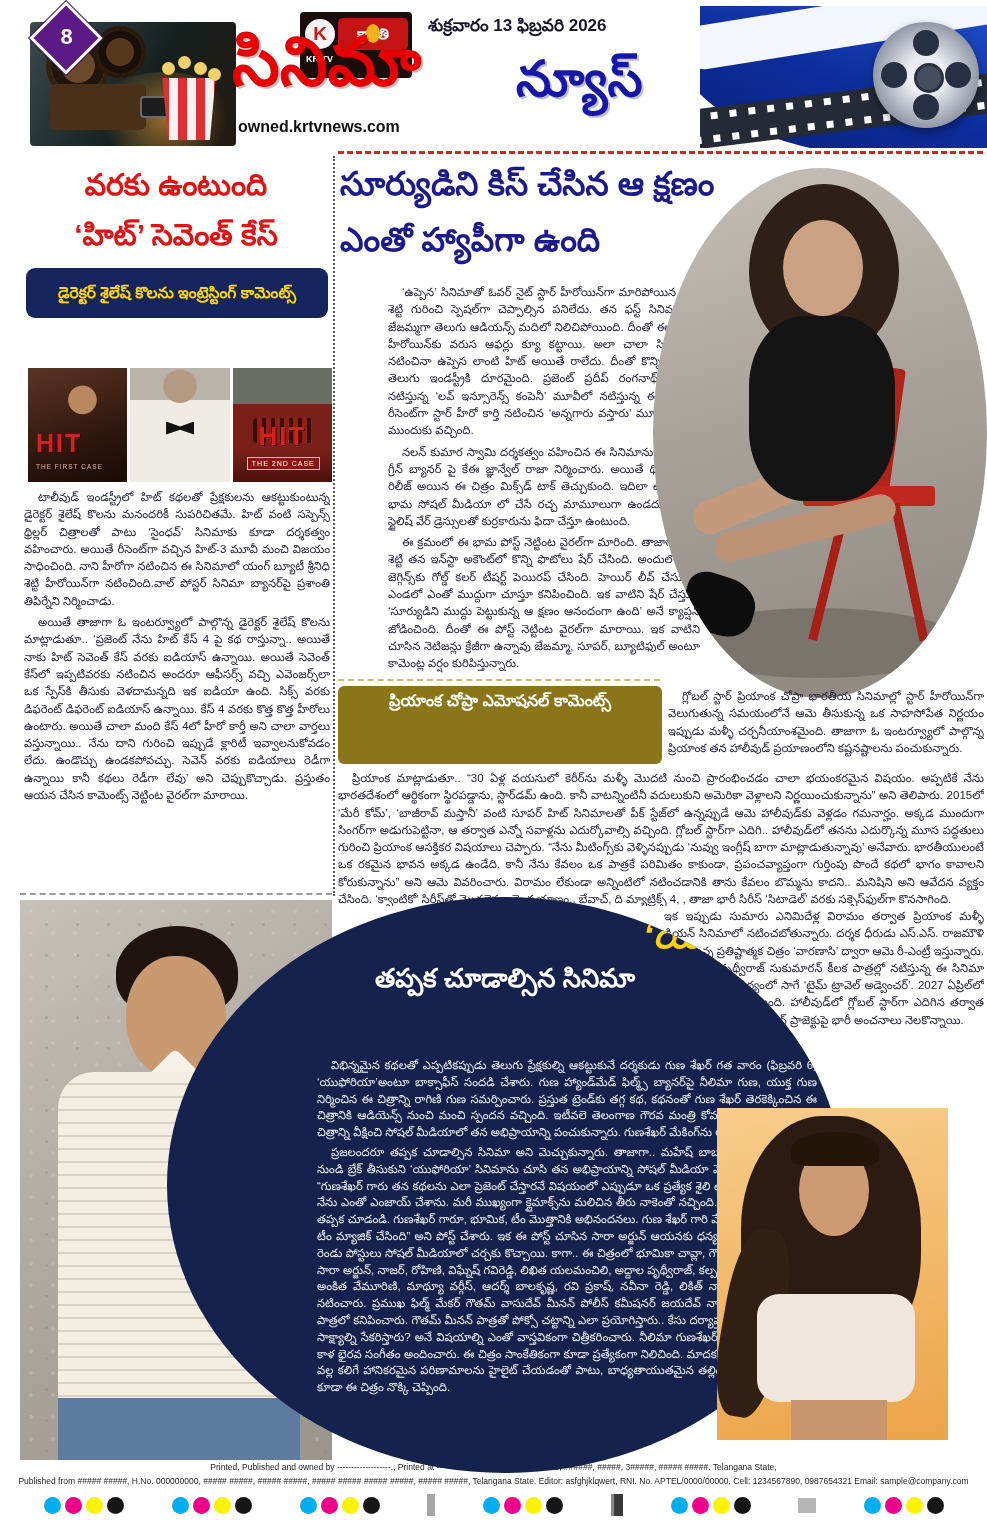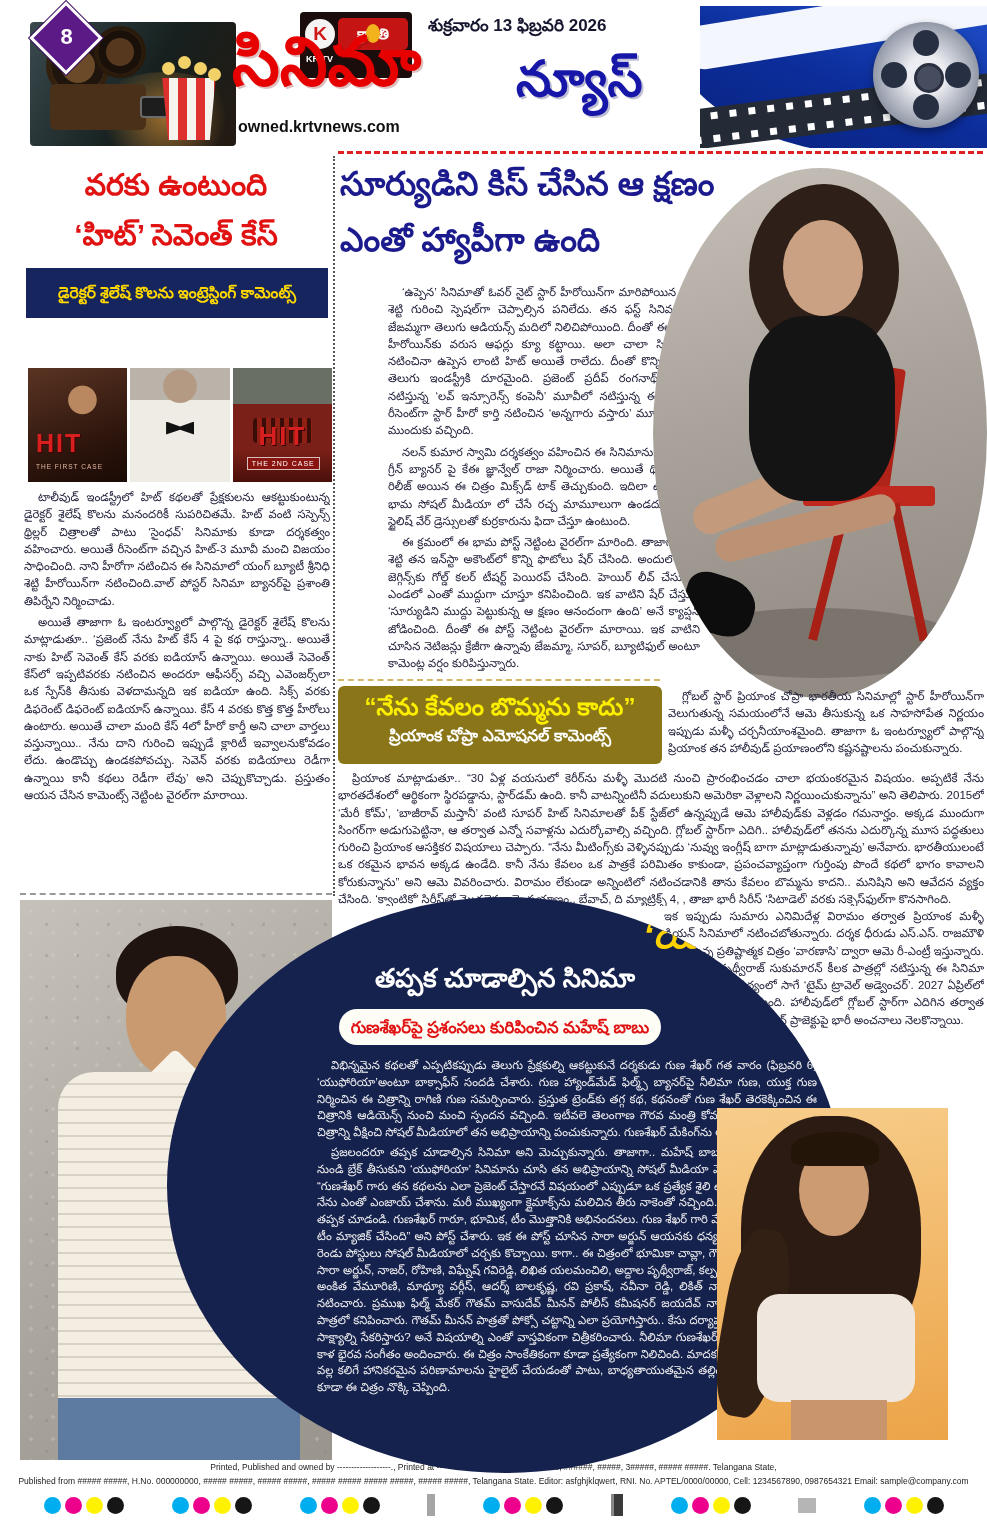--- a/index.html
+++ b/index.html
@@ -53,21 +53,21 @@
     background:radial-gradient(circle,#ecedf2 25%,#9aa0ae 66%,#565c6a 100%);box-shadow:0 4px 8px rgba(0,0,0,.4);}
   .hole{position:absolute;width:26px;height:26px;border-radius:50%;background:#273043;}
   .hub{position:absolute;left:41px;top:41px;width:24px;height:24px;border-radius:50%;background:#454d5e;border:3px solid #2a3040;}
   
   .vsep{left:333px;top:156px;height:740px;border-left:2px dotted #555;}
   .red-dash{left:338px;top:151px;width:645px;border-top:3px dashed #e02020;}
   .mid-dash{left:338px;top:679px;width:322px;border-top:2px dashed #d4b86a;}
   .left-dash{left:20px;top:893px;width:312px;border-top:2px dashed #999;}
   
   .hit-hl{left:18px;top:160px;width:316px;text-align:center;color:#e01212;font-size:30px;line-height:50px;font-weight:800;}
-  .hit-sub{left:26px;top:268px;width:302px;height:50px;background:#16255d;border-radius:0;color:#ffd900;
+  .hit-sub{left:26px;top:268px;width:302px;height:50px;background:#16255d;border-radius:9px;color:#ffd900;
     font-size:15.5px;font-weight:bold;text-align:center;line-height:50px;}
   .posters{left:28px;top:336px;width:304px;height:146px;display:flex;gap:3px;}
   .poster{position:relative;flex:1;overflow:hidden;margin-top:32px;}
   .p1{background:radial-gradient(circle at 55% 28%,#b98860 0 14%,rgba(0,0,0,0) 15%),
       linear-gradient(160deg,#5a3423,#2a130b 70%,#1a0a05);}
   .p2{background:radial-gradient(circle at 50% 16%,#b49a82 0 15%,rgba(0,0,0,0) 16%),
       linear-gradient(180deg,#b9b3aa 0 28%,#efece6 28% 100%);}
   .p3{background:linear-gradient(180deg,#6a6f66 0 32%,#7a2018 32% 72%,#4a0f0a 100%);}
   .hitword{position:absolute;bottom:24px;left:8px;color:#d81f1f;font-weight:800;font-size:25px;letter-spacing:2px;
     text-shadow:1px 1px 0 #400;}
@@ -241,21 +241,20 @@
     <div class="k-face"></div>
   </div>
 
   <div class="abs body-txt jus kiss-body">
     <p>‘ఉప్పెన’ సినిమాతో ఓవర్ నైట్ స్టార్ హీరోయిన్‌గా మారిపోయిన కృతి శెట్టి గురించి స్పెషల్‌గా చెప్పాల్సిన పనిలేదు. తన ఫస్ట్ సినిమాతోనే జేఙమ్మగా తెలుగు ఆడియన్స్ మదిలో నిలిచిపోయింది. దీంతో ఈ క్యూట్ హీరోయిన్‌కు వరుస ఆఫర్లు క్యూ కట్టాయి. అలా చాలా సినిమాల్లో నటించినా ఉప్పెస లాంటి హిట్ అయితే రాలేదు. దీంతో కొన్ని రోజులు తెలుగు ఇండస్ట్రీకి దూరమైంది. ప్రజెంట్ ప్రదీప్ రంగనాథ్ హీరోగా నటిస్తున్న ‘లవ్ ఇన్సూరెన్స్ కంపెనీ’ మూవీలో నటిస్తున్న ఈ చిన్నది.. రీసెంట్‌గా స్టార్ హీరో కార్తి నటించిన ‘అన్నగారు వస్తారు’ మూవీతో మన ముందుకు వచ్చింది.</p>
     <p>నలన్ కుమార స్వామి దర్శకత్వం వహించిన ఈ సినిమాను స్టూడియో గ్రీన్ బ్యానర్ పై కేఈ జ్ఞాన్వేల్ రాజా నిర్మించారు. అయితే థియేటర్లలో రిలీజ్ అయిన ఈ చిత్రం మిక్స్‌డ్ టాక్ తెచ్చుకుంది. ఇదిలా ఉంటే.. ఈ భామ సోషల్ మీడియా లో చేసే రచ్చ మామూలుగా ఉండదు. నిత్యం స్టైలిష్ వేర్ డ్రెస్సులతో కుర్రకారును ఫిదా చేస్తూ ఉంటుంది.</p>
     <p>ఈ క్రమంలో ఈ భామ పోస్ట్ నెట్టింట వైరల్‌గా మారింది. తాజాగా కృతి శెట్టి తన ఇన్‌స్టా అకౌంట్‌లో కొన్ని ఫొటోలు షేర్ చేసింది. అందులో బ్లాక్ జెగ్గిన్స్‌కు గోల్డ్ కలర్ టీషర్ట్ పెయిరప్ చేసింది. హెయిర్ లీవ్ చేసుకుని ఎండలో ఎంతో ముద్దుగా చూస్తూ కనిపించింది. ఇక వాటిని షేర్ చేస్తూ.. ‘సూర్యుడిని ముద్దు పెట్టుకున్న ఆ క్షణం ఆనందంగా ఉంది’ అనే క్యాప్షన్ జోడించింది. దీంతో ఈ పోస్ట్ నెట్టింట వైరల్‌గా మారాయి. ఇక వాటిని చూసిన నెటిజన్లు క్రేజీగా ఉన్నావు జేఙమ్మా, సూపర్, బ్యూటిఫుల్ అంటూ కామెంట్ల వర్షం కురిపిస్తున్నారు.</p>
   </div>
 
   <div class="abs pc-box">
-    <div class="pc-quote">“నేను కేవలం బొమ్మను కాదు”</div>
     <div class="pc-sub">ప్రియాంక చోప్రా ఎమోషనల్ కామెంట్స్</div>
   </div>
   <div class="abs body-txt jus pc-a">
     <p>గ్లోబల్ స్టార్ ప్రియాంక చోప్రా భారతీయ సినిమాల్లో స్టార్ హీరోయిన్‌గా వెలుగుతున్న సమయంలోనే ఆమె తీసుకున్న ఒక సాహసోపేత నిర్ణయం ఇప్పుడు మళ్ళీ చర్చనీయాంశమైంది. తాజాగా ఓ ఇంటర్వ్యూలో పాల్గొన్న ప్రియాంక తన హాలీవుడ్ ప్రయాణంలోని కష్టనష్టాలను పంచుకున్నారు.</p>
   </div>
   <div class="abs body-txt jus pc-b">
     <p>ప్రియాంక మాట్లాడుతూ.. “30 ఏళ్ల వయసులో కెరీర్‌ను మళ్ళీ మొదటి నుంచి ప్రారంభించడం చాలా భయంకరమైన విషయం. అప్పటికే నేను భారతదేశంలో ఆర్థికంగా స్థిరపడ్డాను, స్టార్‌డమ్ ఉంది. కానీ వాటన్నింటినీ వదులుకుని అమెరికా వెళ్లాలని నిర్ణయించుకున్నాను” అని తెలిపారు. 2015లో ‘మేరీ కోమ్’, ‘బాజీరావ్ మస్తానీ’ వంటి సూపర్ హిట్ సినిమాలతో పీక్ స్టేజ్‌లో ఉన్నప్పుడే ఆమె హాలీవుడ్‌కు వెళ్లడం గమనార్హం. అక్కడ ముందుగా సింగర్‌గా అడుగుపెట్టినా, ఆ తర్వాత ఎన్నో సవాళ్లను ఎదుర్కోవాల్సి వచ్చింది. గ్లోబల్ స్టార్‌గా ఎదిగి.. హాలీవుడ్‌లో తనను ఎదుర్కొన్న మూస పద్ధతులు గురించి ప్రియాంక ఆసక్తికర విషయాలు చెప్పారు. “నేను మీటింగ్స్‌కు వెళ్ళినప్పుడు ‘నువ్వు ఇంగ్లీష్ బాగా మాట్లాడుతున్నావు’ అనేవారు. భారతీయులంటే ఒక రకమైన భావన అక్కడ ఉండేది. కానీ నేను కేవలం ఒక పాత్రకే పరిమితం కాకుండా, ప్రపంచవ్యాప్తంగా గుర్తింపు పొందే కథలో భాగం కావాలని కోరుకున్నాను” అని ఆమె వివరించారు. విరామం లేకుండా అన్నింటిలో నటించడానికి తాను కేవలం బొమ్మను కాదని.. మనిషిని అని ఆవేదన వ్యక్తం చేసింది. ‘క్వాంటికో’ సిరీస్‌తో మొదలైన ఆమె ప్రయాణం.. బేవాచ్, ది మ్యాట్రిక్స్ 4, , తాజా భారీ సిరీస్ ‘సిటాడెల్’ వరకు సక్సెస్‌ఫుల్‌గా కొనసాగింది.</p>
   </div>
   <div class="abs body-txt jus pc-c">
     <p>ఇక ఇప్పుడు సుమారు ఎనిమిదేళ్ల విరామం తర్వాత ప్రియాంక మళ్ళీ ఇండియన్ సినిమాలో నటించబోతున్నారు. దర్శక ధీరుడు ఎస్.ఎస్. రాజమౌళి రూపొందిస్తున్న ప్రతిష్టాత్మక చిత్రం ‘వారణాసి’ ద్వారా ఆమె రీ-ఎంట్రీ ఇస్తున్నారు. మహేష్ బాబు, పృథ్వీరాజ్ సుకుమారన్ కీలక పాత్రల్లో నటిస్తున్న ఈ సినిమా ఇండియన్ హిస్టరీ నేపథ్యంలో సాగే ‘టైమ్ ట్రావెల్ అడ్వెంచర్’. 2027 ఏప్రిల్‌లో ఈ సినిమా విడుదల కానుంది. హాలీవుడ్‌లో గ్లోబల్ స్టార్‌గా ఎదిగిన తర్వాత ప్రియాంక చేస్తున్న ఈ ఇండియన్ ప్రాజెక్టుపై భారీ అంచనాలు నెలకొన్నాయి.</p>
@@ -266,21 +265,20 @@
     <div class="m-hair"></div>
     <div class="m-face"></div>
     <div class="m-collar"></div>
     <div class="m-shirt"></div>
     <div class="m-jeans"></div>
   </div>
 
   <div class="abs eu">
     <div class="eu-title">‘యుఫోరియా’</div>
     <div class="eu-sub">తప్పక చూడాల్సిన సినిమా</div>
-    <div class="eu-pill">గుణశేఖర్‌పై ప్రశంసలు కురిపించిన మహేష్ బాబు</div>
     <div class="eu-body">
       <p>విభిన్నమైన కథలతో ఎప్పటికప్పుడు తెలుగు ప్రేక్షకుల్ని ఆకట్టుకునే దర్శకుడు గుణ శేఖర్ గత వారం (ఫిబ్రవరి 6) ‘యుఫోరియా’అంటూ బాక్సాఫీస్ సందడి చేశారు. గుణ హ్యాండ్‌మేడ్ ఫిల్మ్స్ బ్యానర్‌పై నీలిమా గుణ, యుక్త గుణ నిర్మించిన ఈ చిత్రాన్ని రాగిణి గుణ సమర్పించారు. ప్రస్తుత ట్రెండ్‌కు తగ్గ కథ, కథనంతో గుణ శేఖర్ తెరకెక్కించిన ఈ చిత్రానికి ఆడియెన్స్ నుంచి మంచి స్పందన వచ్చింది. ఇటీవలె తెలంగాణ గౌరవ మంత్రి కోమటిరెడ్డి వెంకట్ రెడ్డి ఈ చిత్రాన్ని వీక్షించి సోషల్ మీడియాలో తన అభిప్రాయాన్ని పంచుకున్నారు. గుణశేఖర్ మేకింగ్‌ను ఆయన కొనియాడారు.</p>
       <p>ప్రజలందరూ తప్పక చూడాల్సిన సినిమా అని మెచ్చుకున్నారు. తాజాగా.. మహేష్ బాబు ‘వారణాసి’ షూటింగ్ నుండి బ్రేక్ తీసుకుని ‘యుఫోరియా’ సినిమాను చూసి తన అభిప్రాయాన్ని సోషల్ మీడియా వేదికగా పంచుకున్నారు. “గుణశేఖర్ గారు తన కథలను ఎలా ప్రెజెంట్ చేస్తారనే విషయంలో ఎప్పుడూ ఒక ప్రత్యేక శైలి ఉంటుంది.. ఈ మూవీని నేను ఎంతో ఎంజాయ్ చేశాను. మరీ ముఖ్యంగా క్లైమాక్స్‌ను మలిచిన తీరు నాకెంతో నచ్చింది.. ఈ మూవీని అందరూ తప్పక చూడండి. గుణశేఖర్ గారూ, భూమిక, టీం మొత్తానికి అభినందనలు. గుణ శేఖర్ గారి మేకింగ్, ఆయన టెక్నికల్ టీం మ్యాజిక్ చేసింది” అని పోస్ట్ చేశారు. ఇక ఈ పోస్ట్ చూసిన సారా అర్జున్ ఆయనకు ధన్యవాదాలు తెలిపింది. ఈ రెండు పోస్టులు సోషల్ మీడియాలో చర్చకు కొచ్చాయి. కాగా.. ఈ చిత్రంలో భూమికా చావ్లా, గౌతమ్ వాసుదేవ్ మీనన్, సారా అర్జున్, నాజర్, రోహిణి, విఘ్నేష్ గవిరెడ్డి, లిఖిత యలమంచిలి, అద్దాల పృథ్వీరాజ్, కల్పలత, సాయి శ్రీనికా రెడ్డి, అంకిత వేమూరిణి, మాథ్యూ వర్గీస్, ఆదర్శ్ బాలకృష్ణ, రవి ప్రకాష్, నవీనా రెడ్డి, లికిత్ నాయుడు కీలక పాత్రలో నటించారు. ప్రముఖ ఫిల్మ్ మేకర్ గౌతమ్ వాసుదేవ్ మీనన్ పోలీస్ కమీషనర్ జయదేవ్ నాయర్ అనే పవర్ ఫుల్ పాత్రలో కనిపించారు. గౌతమ్ మీనన్ పాత్రతో పోక్సో చట్టాన్ని ఎలా ప్రయోగిస్తారు.. కేసు దర్యాప్తులో సమయంలో ఎలా సాక్ష్యాల్ని సేకరిస్తారు? అనే విషయాల్ని ఎంతో వాస్తవికంగా చిత్రీకరించారు. నీలిమా గుణశేఖర్ నిర్మించిన ఈ చిత్రానికి కాళ భైరవ సంగీతం అందించారు. ఈ చిత్రం సాంకేతికంగా కూడా ప్రత్యేకంగా నిలిచింది. మాదకద్రవ్యాల దుర్వినియోగం వల్ల కలిగే హానికరమైన పరిణామాలను హైలైట్ చేయడంతో పాటు, బాధ్యతాయుతమైన తల్లిదండ్రుల ప్రాముఖ్యతను కూడా ఈ చిత్రం నొక్కి చెప్పింది.</p>
     </div>
   </div>
 
   <div class="abs pri">
     <div class="p-hair"></div>
     <div class="p-hair2"></div>
     <div class="p-face"></div>

